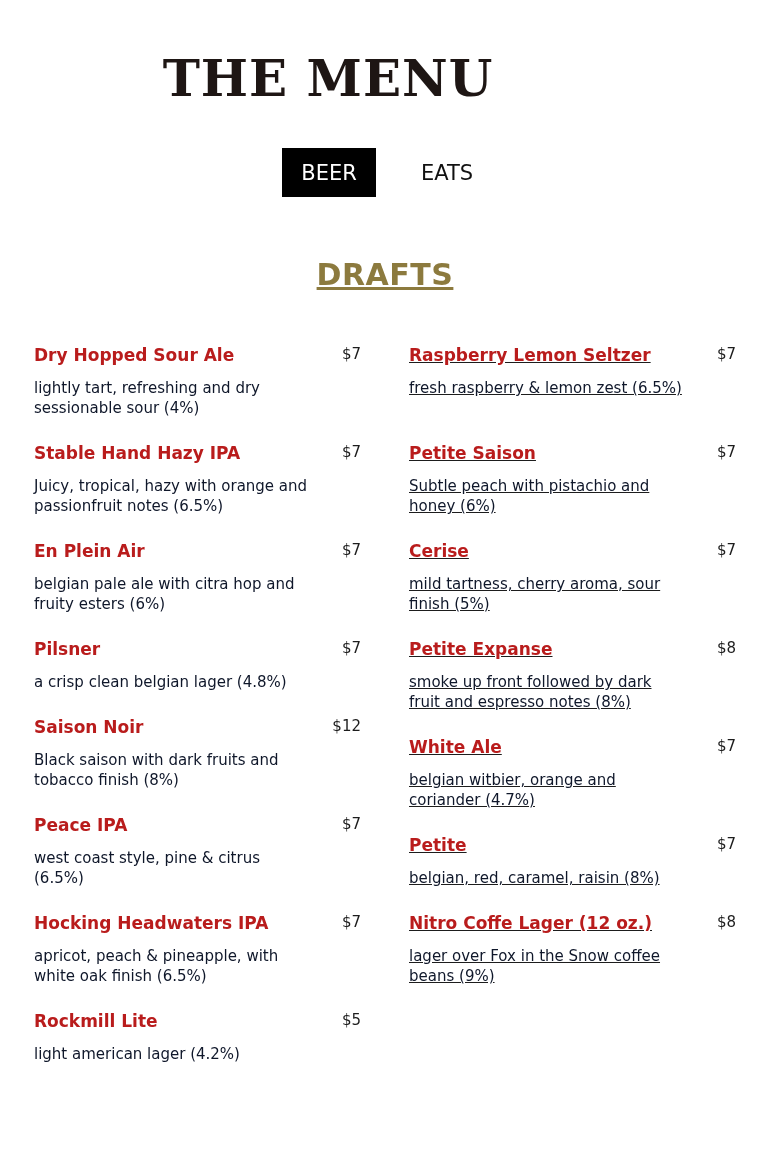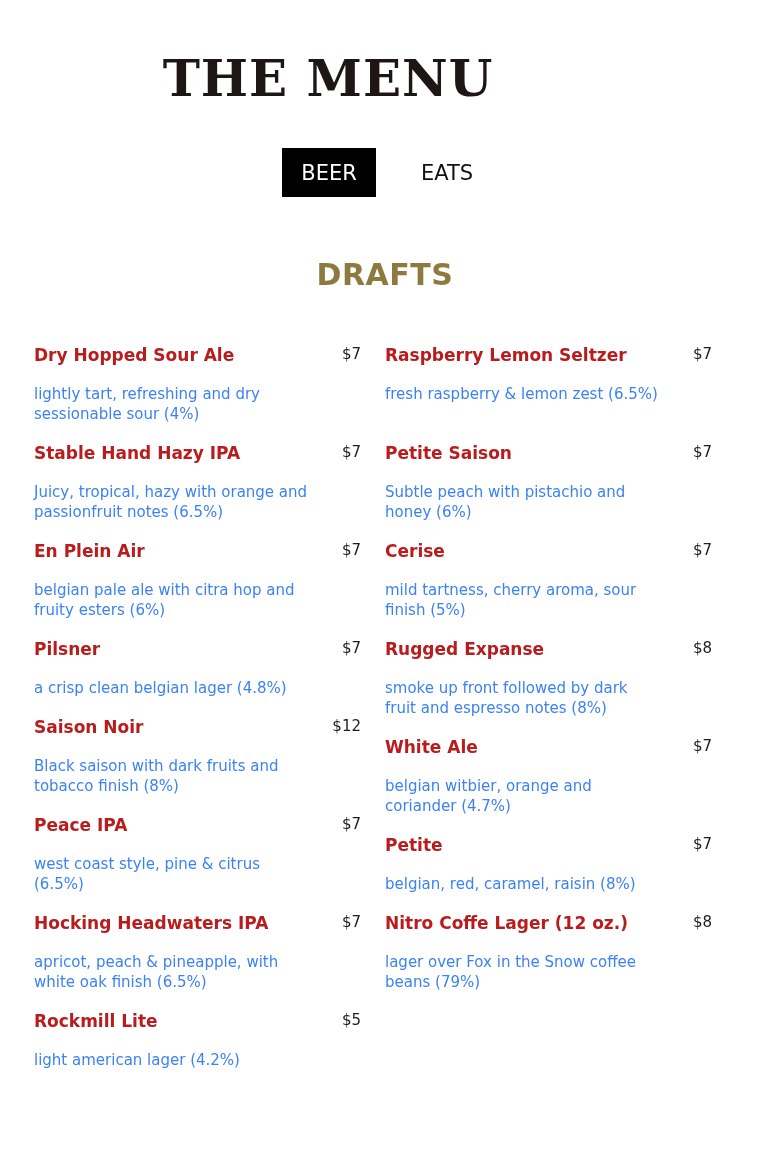--- a/index.html
+++ b/index.html
@@ -63,28 +63,29 @@
       top: 254px;
       left: 0;
       width: 770px;
       text-align: center;
       font-family: "DejaVu Sans", sans-serif;
       font-weight: bold;
       font-size: 30px;
       line-height: 42px;
       letter-spacing: 0.5px;
       margin: 0;
+      text-decoration: underline;
     }
     .column {
       position: absolute;
       top: 343px;
       width: 327px;
     }
     .column.left { left: 34px; }
-    .column.right { left: 385px; }
+    .column.right { left: 409px; text-decoration: underline; }
     .item {
       position: relative;
       height: 98px;
     }
     .item-name {
       display: block;
       font-family: "DejaVu Sans", sans-serif;
       font-weight: bold;
       font-size: 17px;
       line-height: 24px;
@@ -96,26 +97,26 @@
       position: absolute;
       top: 1px;
       right: 0;
       font-family: "DejaVu Sans", sans-serif;
       font-size: 15px;
       line-height: 20px;
       color: #1d1d1d;
     }
     .item-desc {
       display: block;
-      margin-top: 17px;
+      margin-top: 11px;
       width: 280px;
       font-family: "DejaVu Sans", sans-serif;
       font-size: 15px;
       line-height: 20px;
-      color: #3b82f6;
+      color: #0f172a;
     }
     .column.right .item-desc {
       width: 275px;
     }
   </style>
 </head>
 <body>
 
 <h1 class="title" style="color: rgb(30, 22, 20);">THE MENU</h1>
 
@@ -179,32 +180,32 @@
     <span class="item-name">Petite Saison</span>
     <span class="item-price">$7</span>
     <span class="item-desc">Subtle peach with pistachio and honey (6%)</span>
   </div>
   <div class="item">
     <span class="item-name">Cerise</span>
     <span class="item-price">$7</span>
     <span class="item-desc">mild tartness, cherry aroma, sour finish (5%)</span>
   </div>
   <div class="item">
-    <span class="item-name">Rugged Expanse</span>
+    <span class="item-name">Petite Expanse</span>
     <span class="item-price">$8</span>
     <span class="item-desc">smoke up front followed by dark fruit and espresso notes (8%)</span>
   </div>
   <div class="item">
     <span class="item-name">White Ale</span>
     <span class="item-price">$7</span>
     <span class="item-desc">belgian witbier, orange and coriander (4.7%)</span>
   </div>
   <div class="item" style="height:78px;">
     <span class="item-name">Petite</span>
     <span class="item-price">$7</span>
     <span class="item-desc">belgian, red, caramel, raisin (8%)</span>
   </div>
   <div class="item">
     <span class="item-name">Nitro Coffe Lager (12 oz.)</span>
     <span class="item-price">$8</span>
-    <span class="item-desc">lager over Fox in the Snow coffee beans (79%)</span>
+    <span class="item-desc">lager over Fox in the Snow coffee beans (9%)</span>
   </div>
 </div>
 
 </body></html>

